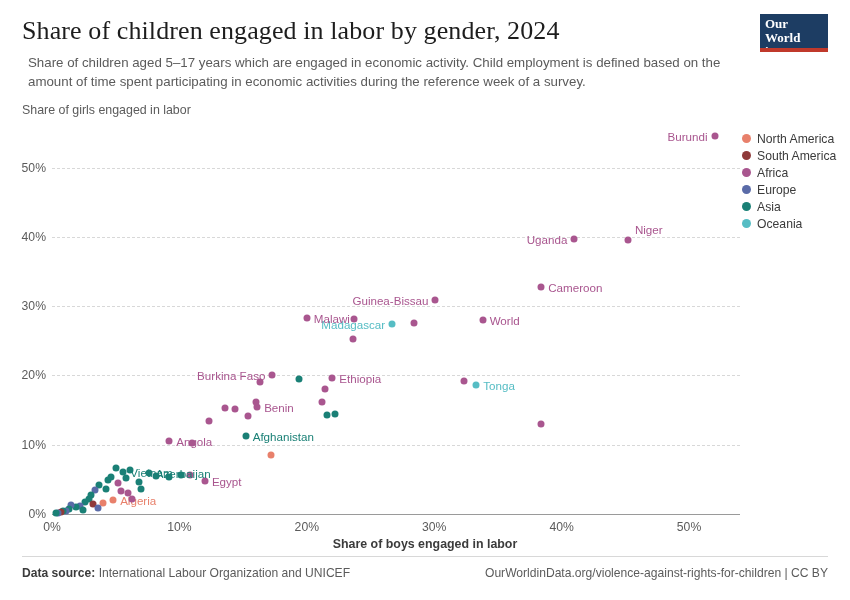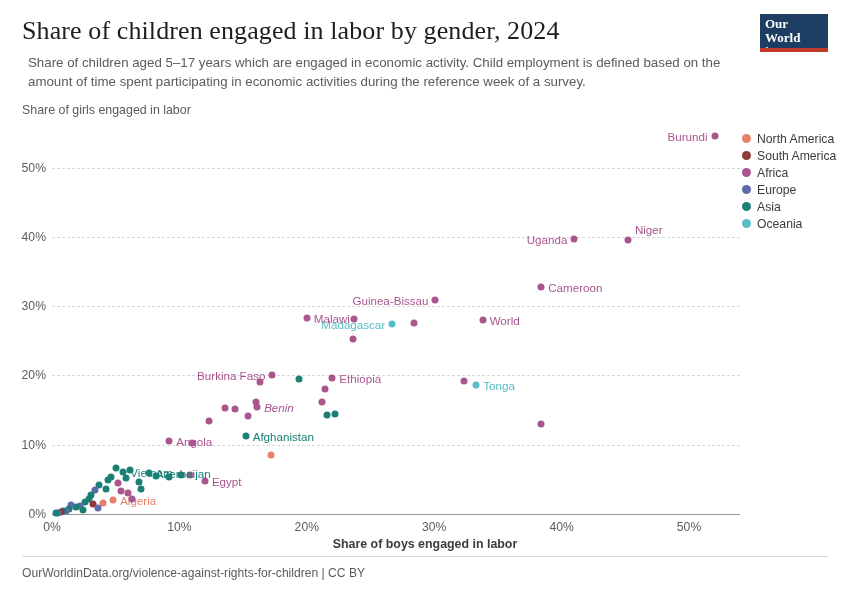--- a/index.html
+++ b/index.html
@@ -255,21 +255,21 @@
         <div class="dot-label right" style="left: 287.296px; top: 252.2px; color: rgb(169, 86, 143);">Ethiopia</div>
         <div class="dot" style="left: 272.652px; top: 263.286px; background: rgb(169, 86, 143);"></div>
         <div class="dot" style="left: 270.104px; top: 275.757px; background: rgb(169, 86, 143);"></div>
         <div class="dot" style="left: 275.2px; top: 288.921px; background: rgb(26, 128, 118);"></div>
         <div class="dot" style="left: 282.844px; top: 288.229px; background: rgb(26, 128, 118);"></div>
         <div class="dot" style="left: 247.17px; top: 252.893px; background: rgb(26, 128, 118);"></div>
         <div class="dot" style="left: 220.415px; top: 249.429px; background: rgb(169, 86, 143);"></div>
         <div class="dot-label" style="left: 213.415px; top: 249.429px; color: rgb(169, 86, 143);">Burkina Faso</div>
         <div class="dot" style="left: 207.674px; top: 255.664px; background: rgb(169, 86, 143);"></div>
         <div class="dot" style="left: 205.126px; top: 281.3px; background: rgb(169, 86, 143);"></div>
-        <div class="dot-label right" style="left: 212.126px; top: 281.3px; color: rgb(169, 86, 143); font-style: italic;">Benin</div>
+        <div class="dot-label right" style="left: 212.126px; top: 281.3px; color: rgb(169, 86, 143);">Benin</div>
         <div class="dot" style="left: 203.852px; top: 276.45px; background: rgb(169, 86, 143);"></div>
         <div class="dot" style="left: 196.207px; top: 290.307px; background: rgb(169, 86, 143);"></div>
         <div class="dot" style="left: 183.467px; top: 282.686px; background: rgb(169, 86, 143);"></div>
         <div class="dot" style="left: 173.274px; top: 281.993px; background: rgb(169, 86, 143);"></div>
         <div class="dot" style="left: 193.659px; top: 309.707px; background: rgb(26, 128, 118);"></div>
         <div class="dot-label right" style="left: 200.659px; top: 309.707px; color: rgb(26, 128, 118);">Afghanistan</div>
         <div class="dot" style="left: 219.141px; top: 329.107px; background: rgb(232, 128, 107);"></div>
         <div class="dot" style="left: 156.711px; top: 295.157px; background: rgb(169, 86, 143);"></div>
         <div class="dot" style="left: 140.148px; top: 317.329px; background: rgb(169, 86, 143);"></div>
         <div class="dot" style="left: 117.215px; top: 314.557px; background: rgb(169, 86, 143);"></div>
@@ -343,16 +343,20 @@
         <span class="legend-swatch" style="background: rgb(26, 128, 118);"></span>
         <span class="legend-label">Asia</span>
       </div>
       <div class="legend-row">
         <span class="legend-swatch" style="background: rgb(86, 189, 196);"></span>
         <span class="legend-label">Oceania</span>
       </div>
     </div>
 
   <div class="footer">
+    <div>
+      <b>Data source:</b>
+      <span>International Labour Organization and UNICEF</span>
+    </div>
     <div class="footer-right">OurWorldinData.org/violence-against-rights-for-children | CC BY</div>
   </div>
 
 </div>
 
 </body></html>

